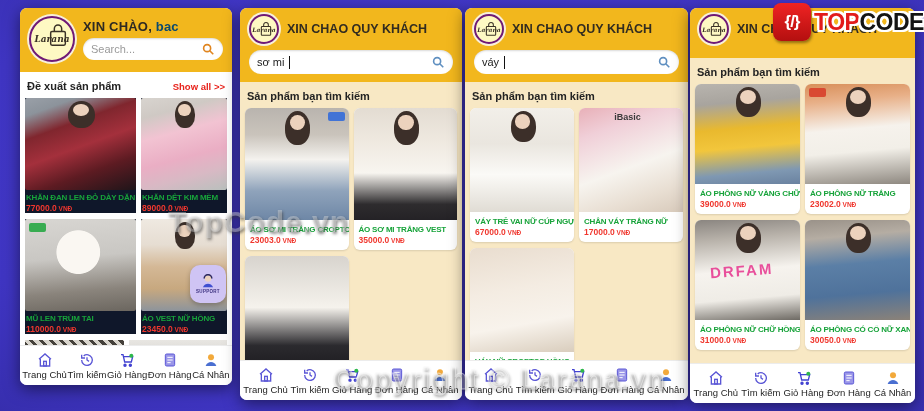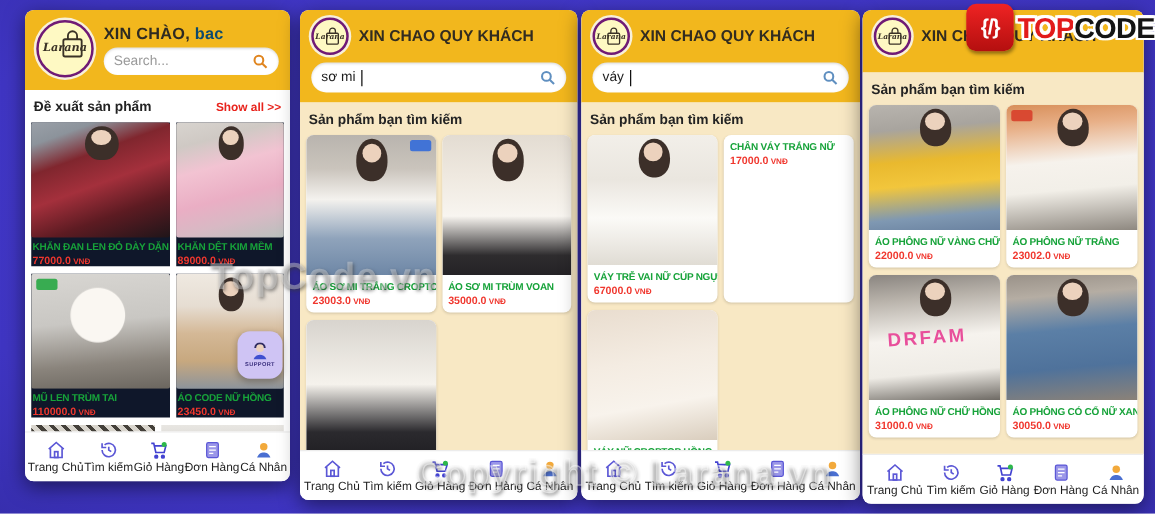--- a/index.html
+++ b/index.html
@@ -199,21 +199,21 @@
           </div>
           <div class="prod-flat">
             <div class="pimg i-hat-white">
               <span class="chip tl" style="background: rgb(47, 170, 74);"></span>
             </div>
             <div class="pname">MŨ LEN TRÙM TAI</div>
             <div class="pprice"><span>110000.0</span><span class="cur"> VNĐ</span></div>
           </div>
           <div class="prod-flat">
             <div class="pimg i-vest-beige face"></div>
-            <div class="pname">ÁO CODE NỮ HỒNG</div>
+            <div class="pname">ÁO VEST NỮ HỒNG</div>
             <div class="pprice"><span>23450.0</span><span class="cur"> VNĐ</span></div>
           </div>
         </div>
       <div class="partial-row">
           <div class="ptile pimg i-part-plaid"></div>
           <div class="ptile pimg i-part-shirt"></div>
         </div>
       <div class="support-btn">
         <svg width="16" height="14" viewBox="0 0 24 22">
           <circle cx="12" cy="7" r="5" fill="#ecd2bd"></circle>
@@ -295,21 +295,21 @@
       <div class="grid">
           <div class="prod-card">
             <div class="pimg i-croptop face">
               <span class="chip tr" style="background: rgb(58, 111, 216);"></span>
             </div>
             <div class="pname">ÁO SƠ MI TRẮNG CROPTOP</div>
             <div class="pprice"><span>23003.0</span><span class="cur"> VNĐ</span></div>
           </div>
           <div class="prod-card">
             <div class="pimg i-voan face"></div>
-            <div class="pname">ÁO SƠ MI TRÙM VOAN</div>
+            <div class="pname">ÁO SƠ MI TRẮNG VEST</div>
             <div class="pprice"><span>35000.0</span><span class="cur"> VNĐ</span></div>
           </div>
           <div class="prod-card">
             <div class="pimg i-voan-tron"></div>
           </div>
         </div>
       <div class="partial-row"></div>
     </div>
     <div class="nav">
         <div class="nav-item">
@@ -380,20 +380,23 @@
       <div class="sec-row">
         <span class="sec-title small">Sản phẩm bạn tìm kiếm</span>
       </div>
       <div class="grid">
           <div class="prod-card">
             <div class="pimg i-dress-offshoulder face"></div>
             <div class="pname">VÁY TRỄ VAI NỮ CÚP NGỰC</div>
             <div class="pprice"><span>67000.0</span><span class="cur"> VNĐ</span></div>
           </div>
           <div class="prod-card">
+            <div class="pimg i-skirt-white">
+              <span class="img-label lab-ibasic">iBasic</span>
+            </div>
             <div class="pname">CHÂN VÁY TRẮNG NỮ</div>
             <div class="pprice"><span>17000.0</span><span class="cur"> VNĐ</span></div>
           </div>
           <div class="prod-card">
             <div class="pimg i-croptop-set"></div>
             <div class="pname">VÁY NỮ CROPTOP HỒNG</div>
           </div>
         </div>
 
     </div>
@@ -454,21 +457,21 @@
       </div>
     </div>
     <div class="content cream">
       <div class="sec-row">
         <span class="sec-title small">Sản phẩm bạn tìm kiếm</span>
       </div>
       <div class="grid">
           <div class="prod-card">
             <div class="pimg i-tee-yellow face"></div>
             <div class="pname">ÁO PHÔNG NỮ VÀNG CHỮ</div>
-            <div class="pprice"><span>22000.0</span><span class="cur"> VNĐ</span></div>
+            <div class="pprice"><span>39000.0</span><span class="cur"> VNĐ</span></div>
           </div>
           <div class="prod-card">
             <div class="pimg i-tee-feather face">
               <span class="chip tl" style="background: rgb(216, 69, 46);"></span>
             </div>
             <div class="pname">ÁO PHÔNG NỮ TRẮNG</div>
             <div class="pprice"><span>23002.0</span><span class="cur"> VNĐ</span></div>
           </div>
           <div class="prod-card">
             <div class="pimg i-tee-dream face">

